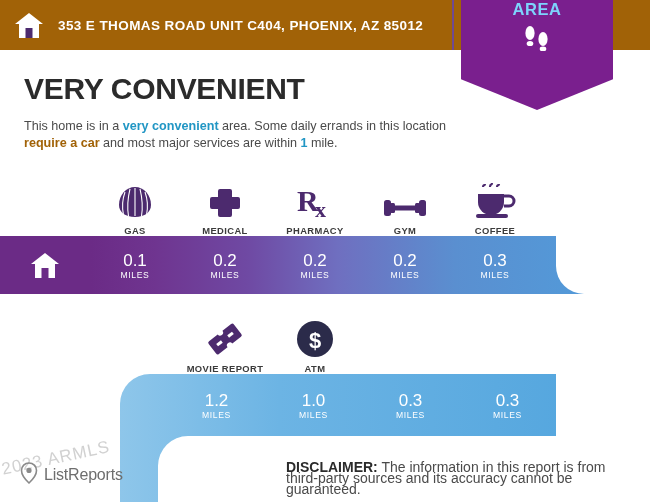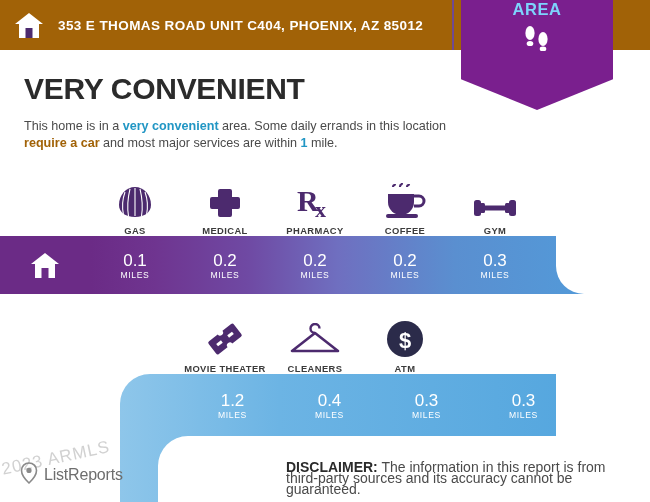--- a/index.html
+++ b/index.html
@@ -169,21 +169,21 @@
     border-top-left-radius: 30px;
   }
   .bar2-inner-white {
     position: absolute;
     top: 374px; left: 556px;
     width: 94px; height: 62px;
     background: #ffffff;
   }
   .vals2 {
     position: absolute;
-    top: 374px; left: 188px;
+    top: 374px; left: 172px;
     width: 380px; height: 62px;
     display: flex;
     gap: 8px;
   }
 
   
   .bar3 {
     position: absolute;
     top: 436px; left: 158px;
     width: 492px; height: 66px;
@@ -295,43 +295,43 @@
       <svg width="40" height="38" viewBox="0 0 40 38" aria-hidden="true">
         <text x="2" y="28" font-family="Liberation Serif, serif" font-size="30" font-weight="bold" fill="#4c2a6e">R</text>
         <text x="20" y="34" font-family="Liberation Serif, serif" font-size="22" font-weight="bold" fill="#4c2a6e">x</text>
       </svg>
     </div>
     <div class="icon-label">PHARMACY</div>
   </div>
 
   <div class="icon-cell">
     <div class="icon-glyph">
+      <svg width="44" height="26" viewBox="0 0 44 26" aria-hidden="true">
+        <rect x="1" y="5" width="7" height="16" rx="2.5" fill="#4c2a6e"></rect>
+        <rect x="36" y="5" width="7" height="16" rx="2.5" fill="#4c2a6e"></rect>
+        <rect x="7" y="8" width="5" height="10" rx="1.5" fill="#4c2a6e"></rect>
+        <rect x="32" y="8" width="5" height="10" rx="1.5" fill="#4c2a6e"></rect>
+        <rect x="11" y="10.5" width="22" height="5" fill="#4c2a6e"></rect>
+      </svg>
+    </div>
+    <div class="icon-label">GYM</div>
+  </div>
+
+  <div class="icon-cell">
+    <div class="icon-glyph">
       <svg width="42" height="38" viewBox="0 0 42 38" aria-hidden="true">
         <path d="M9 4 C9 1 11 3 11 1" stroke="#4c2a6e" stroke-width="2.2" fill="none"></path>
         <path d="M16 4 C16 0 18 3 18 0" stroke="#4c2a6e" stroke-width="2.2" fill="none"></path>
         <path d="M23 4 C23 1 25 3 25 1" stroke="#4c2a6e" stroke-width="2.2" fill="none"></path>
         <path d="M4 11 h26 v8 a13 13 0 0 1 -26 0 z" fill="#4c2a6e"></path>
         <path d="M30 13 h5 a5 5 0 0 1 0 10 h-5" stroke="#4c2a6e" stroke-width="3" fill="none"></path>
         <rect x="2" y="31" width="32" height="4" rx="2" fill="#4c2a6e"></rect>
       </svg>
     </div>
     <div class="icon-label">COFFEE</div>
-  </div>
-
-  <div class="icon-cell">
-    <div class="icon-glyph">
-      <svg width="44" height="26" viewBox="0 0 44 26" aria-hidden="true">
-        <rect x="1" y="5" width="7" height="16" rx="2.5" fill="#4c2a6e"></rect>
-        <rect x="36" y="5" width="7" height="16" rx="2.5" fill="#4c2a6e"></rect>
-        <rect x="7" y="8" width="5" height="10" rx="1.5" fill="#4c2a6e"></rect>
-        <rect x="32" y="8" width="5" height="10" rx="1.5" fill="#4c2a6e"></rect>
-        <rect x="11" y="10.5" width="22" height="5" fill="#4c2a6e"></rect>
-      </svg>
-    </div>
-    <div class="icon-label">GYM</div>
   </div>
 </div>
 
 <div class="bar1"></div>
 <div class="bar1-mask"></div>
 <div class="bar1-home">
   <svg width="30" height="27" viewBox="0 0 30 27" aria-hidden="true">
     <path d="M15 1 L1 12 L5 12 L5 26 L25 26 L25 12 L29 12 Z" fill="#ffffff"></path>
     <rect x="11.5" y="16" width="7" height="10" fill="#6b2b86"></rect>
   </svg>
@@ -366,54 +366,45 @@
       <svg width="40" height="40" viewBox="0 0 40 40" aria-hidden="true">
         <g transform="rotate(-38 20 20)">
           <rect x="4" y="12" width="32" height="16" rx="2" fill="#4c2a6e"></rect>
           <circle cx="20" cy="12" r="3" fill="#ffffff"></circle>
           <circle cx="20" cy="28" r="3" fill="#ffffff"></circle>
           <rect x="10" y="18.5" width="6" height="3" fill="#ffffff"></rect>
           <rect x="24" y="18.5" width="6" height="3" fill="#ffffff"></rect>
         </g>
       </svg>
     </div>
-    <div class="icon-label">MOVIE THEATER</div>
-  </div>
-
-
-  <div class="icon-cell2">
-    <div class="icon-glyph">
-      <svg width="54" height="36" viewBox="0 0 54 36" aria-hidden="true">
-        <path d="M27 10 a4.5 4.5 0 1 1 4.5 -4.5" stroke="#4c2a6e" stroke-width="2.4" fill="none"></path>
-        <path d="M27 10 L4 28 h46 z" stroke="#4c2a6e" stroke-width="2.6" fill="none" stroke-linejoin="round"></path>
-      </svg>
-    </div>
-    <div class="icon-label">CLEANERS</div>
-  </div>
+    <div class="icon-label">MOVIE REPORT</div>
+  </div>
+
+
 
   <div class="icon-cell2">
     <div class="icon-glyph">
       <svg width="40" height="40" viewBox="0 0 40 40" aria-hidden="true">
         <circle cx="20" cy="20" r="18" fill="#2b2b4a"></circle>
         <text x="20" y="29" text-anchor="middle" font-family="Liberation Sans, sans-serif" font-size="22" font-weight="bold" fill="#ffffff">$</text>
       </svg>
     </div>
     <div class="icon-label">ATM</div>
   </div>
 </div>
 
 <div class="bar2"></div>
 <div class="bar2-inner-white"></div>
 <div class="vals2">
   <div class="val-cell">
     <div class="val-num">1.2</div>
     <div class="val-unit">MILES</div>
   </div>
   <div class="val-cell">
-    <div class="val-num">0.4</div>
+    <div class="val-num">1.0</div>
     <div class="val-unit">MILES</div>
   </div>
   <div class="val-cell">
     <div class="val-num">0.3</div>
     <div class="val-unit">MILES</div>
   </div>
   <div class="val-cell">
     <div class="val-num">0.3</div>
     <div class="val-unit">MILES</div>
   </div>

